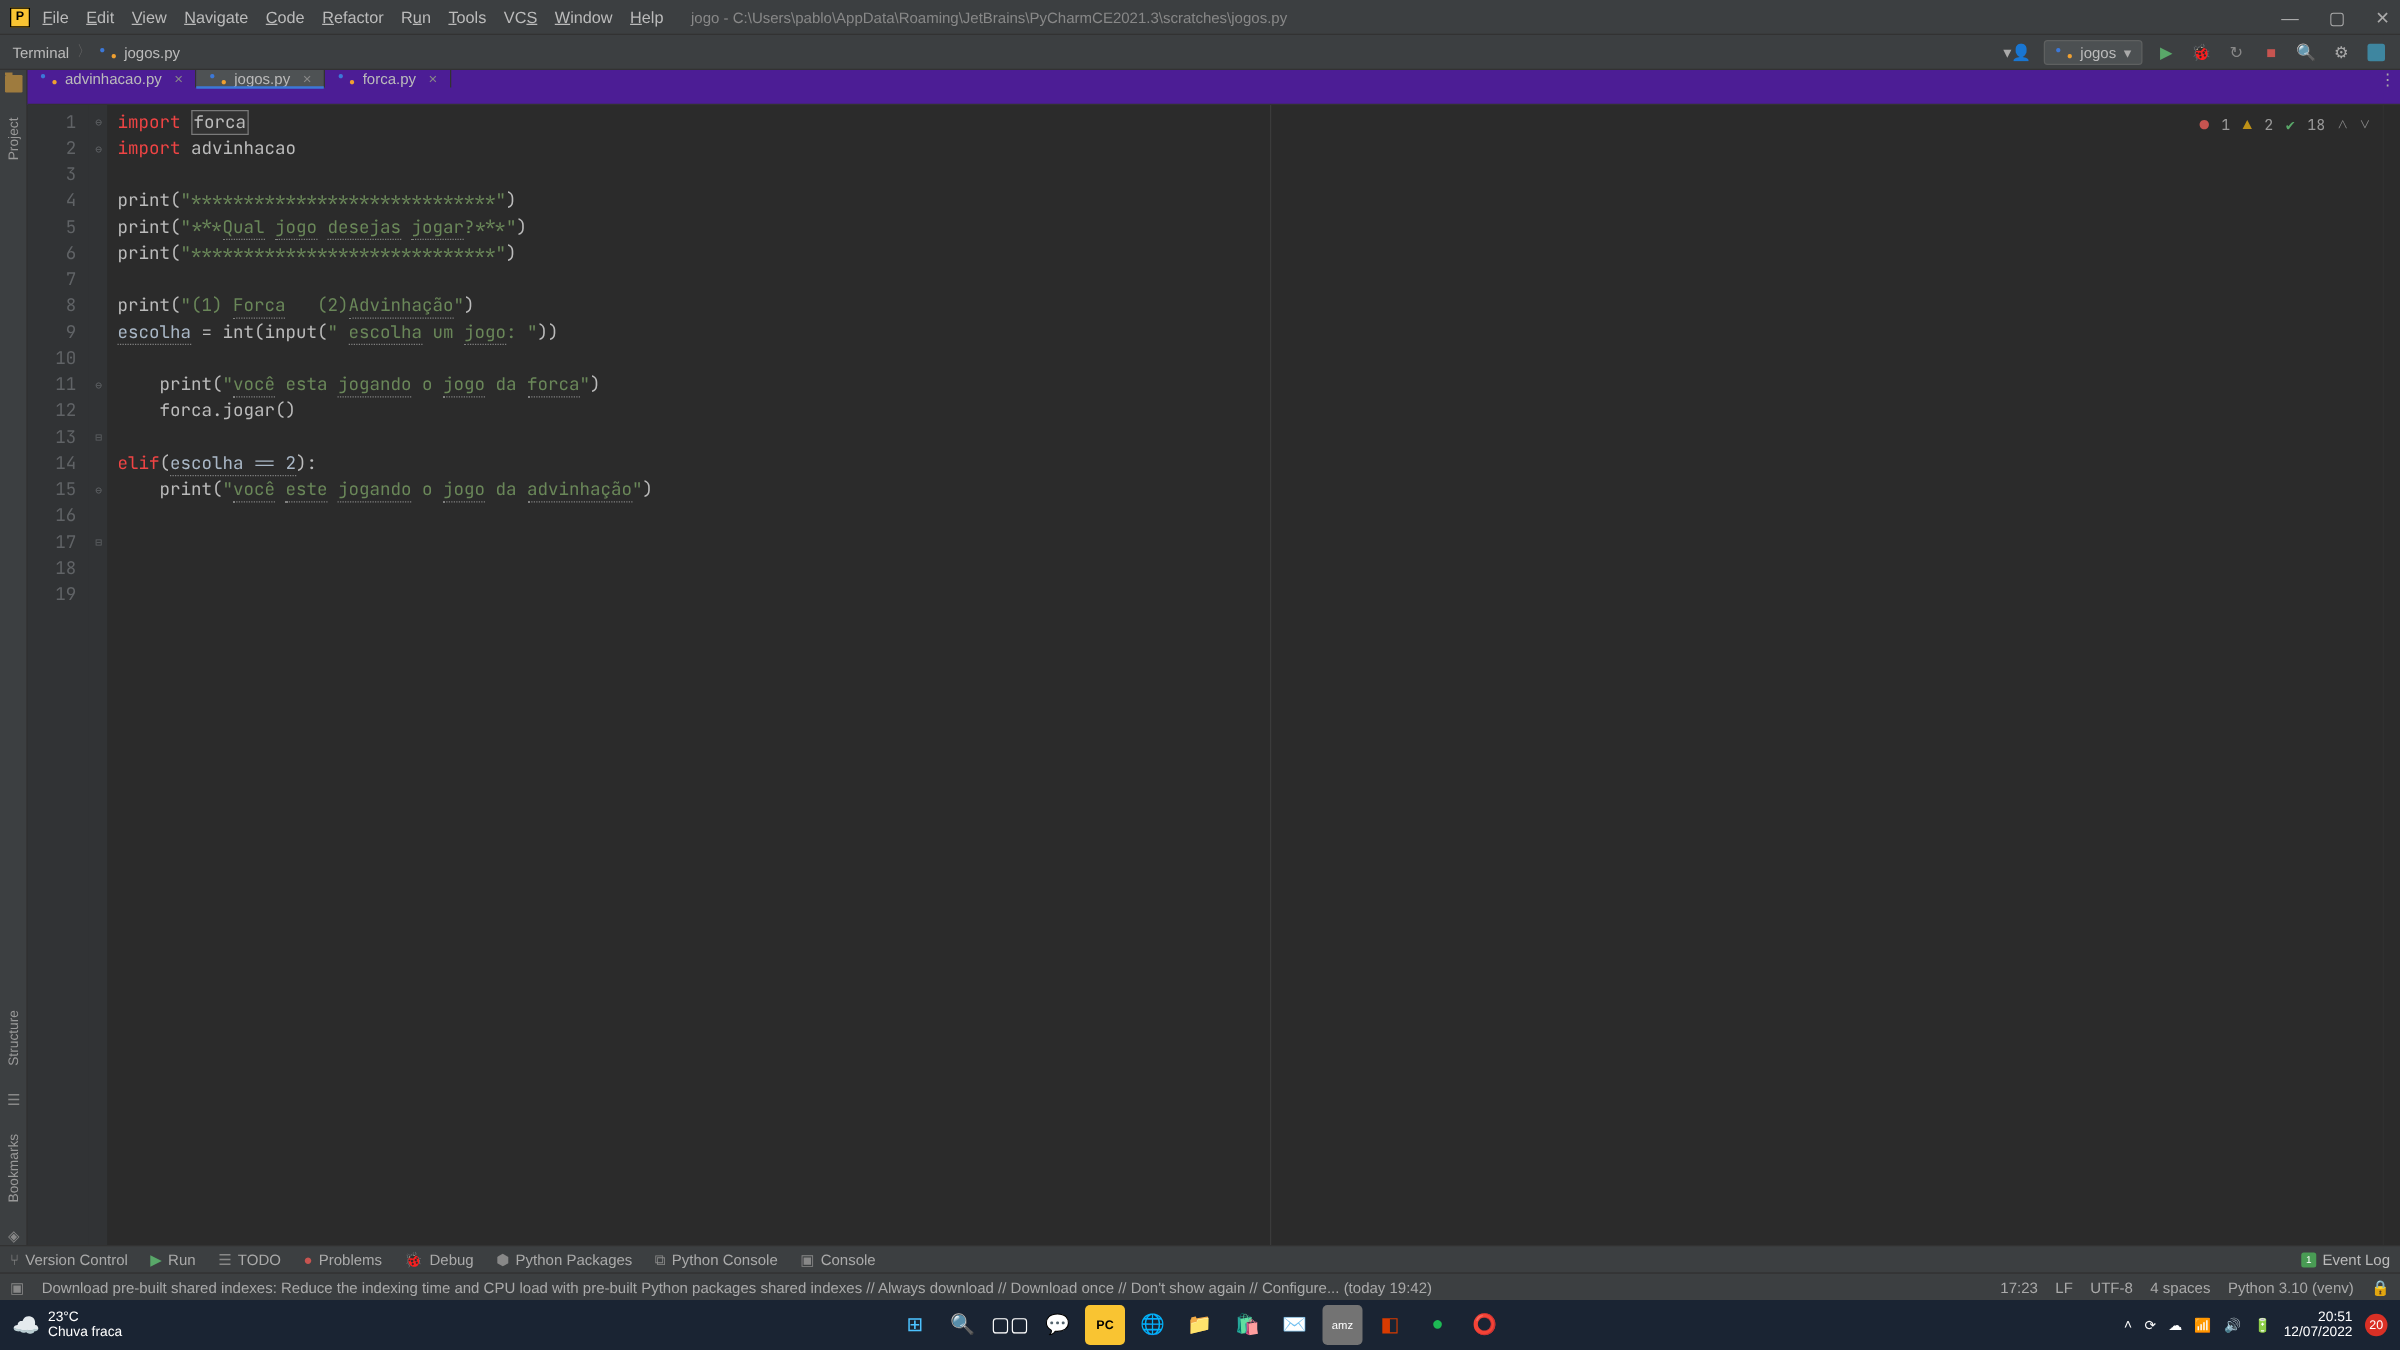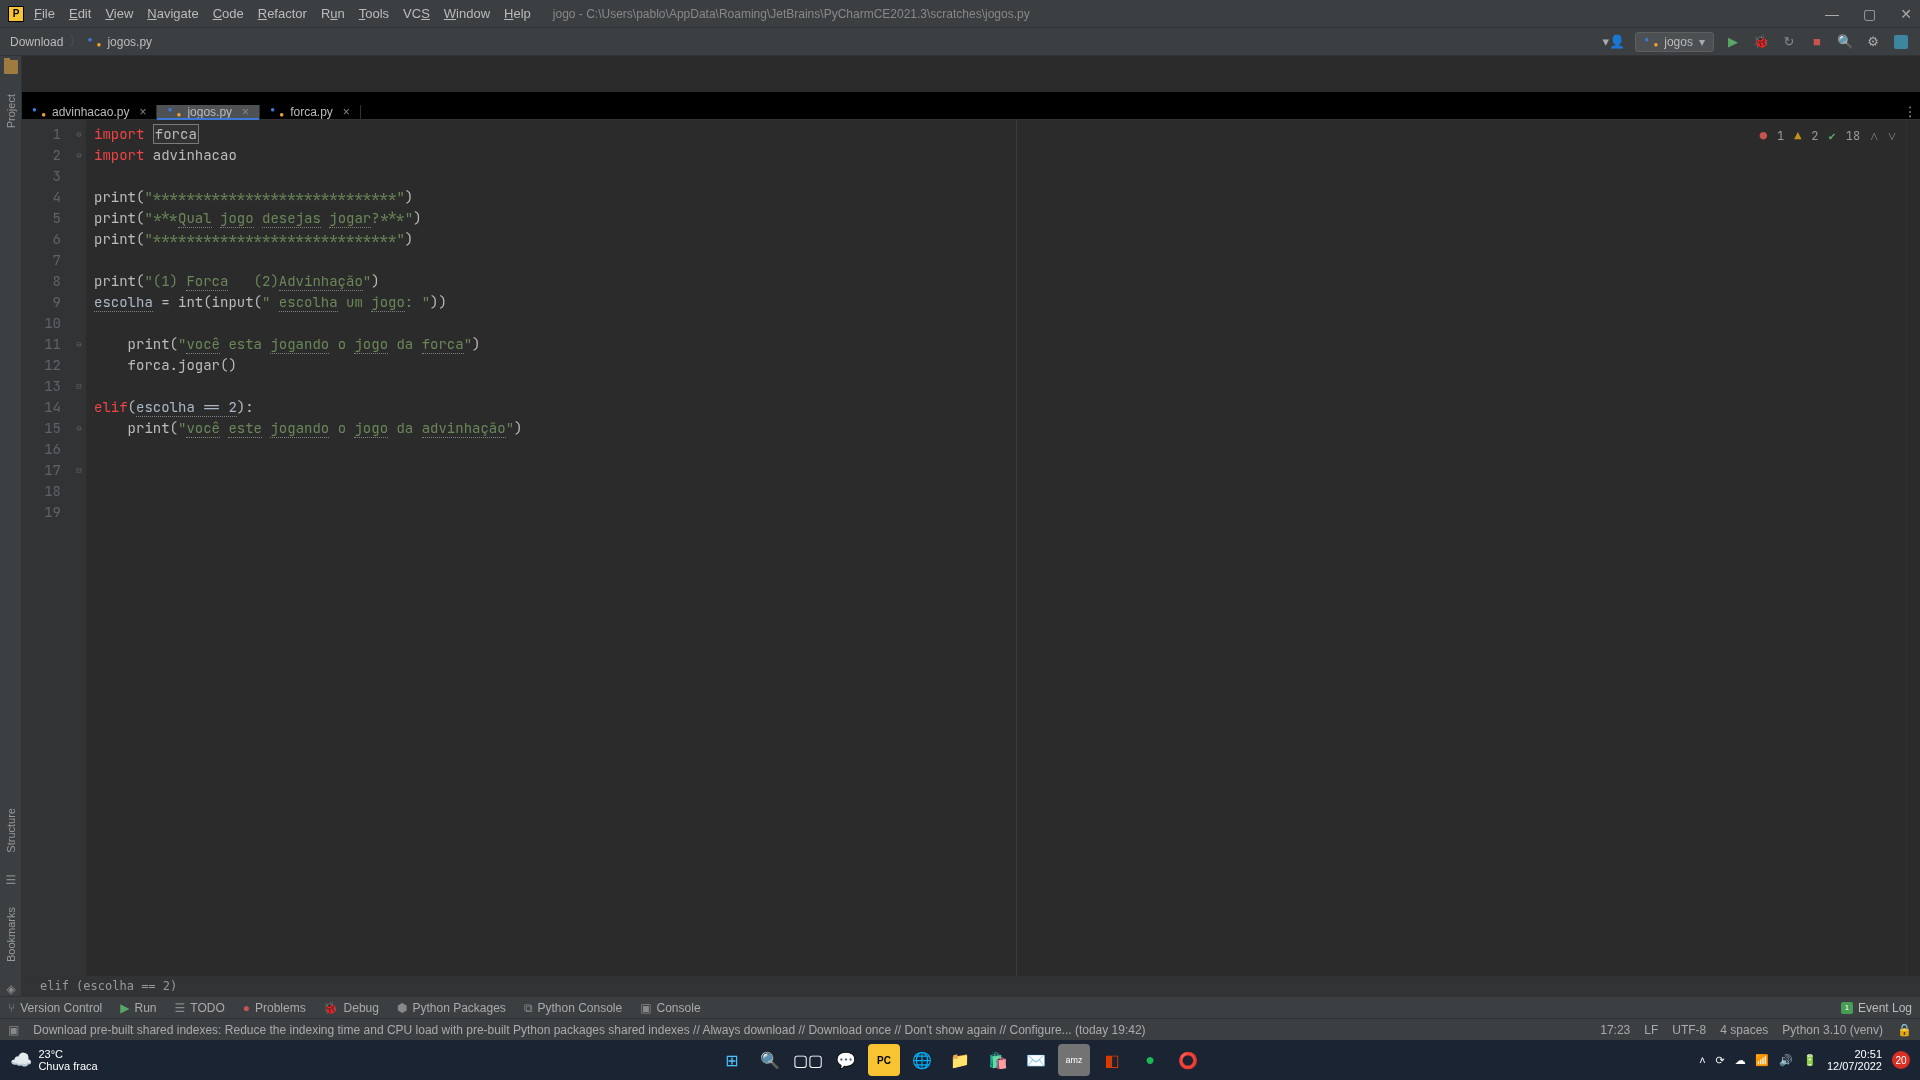--- a/index.html
+++ b/index.html
@@ -85,25 +85,24 @@
   padding-top: 4px;
   gap: 20px;
 }
 .v-label { writing-mode: vertical-rl; transform: rotate(180deg); font-size: 11px; color: #999; }
 .folder-icon-sm { width:14px; height:14px; background:#9e7b3e; border-radius:1px; position:relative; }
 .folder-icon-sm::before { content:""; position:absolute; top:-2px; left:0; width:6px; height:2px; background:#9e7b3e; }
 
 .editor-area { flex: 1; display: flex; flex-direction: column; background: #2b2b2b; }
 .tabs {
   height: 28px;
-  background: #000000;
-  display: flex;
-  align-items: flex-end;
+  background: #4c1d95;
+  display: flex;
+  align-items: flex-start;
   border-bottom: 1px solid #323232;
-  margin-top: 36px;
 }
 .tab {
   display: flex;
   align-items: center;
   gap: 6px;
   padding: 0 10px;
   font-size: 12px;
   color: #bbb;
   border-right: 1px solid #323232;
   position: relative;
@@ -233,21 +232,21 @@
   <div class="title-path">jogo - C:\Users\pablo\AppData\Roaming\JetBrains\PyCharmCE2021.3\scratches\jogos.py</div>
   <div class="win-controls">
     <span>—</span>
     <span>▢</span>
     <span>✕</span>
   </div>
 </div>
 
 <div class="navbar">
   <div class="breadcrumb">
-    <span>Download</span>
+    <span>Terminal</span>
     <span class="sep">〉</span>
     <span class="py-icon-sm"></span>
     <span>jogos.py</span>
   </div>
   <div class="nav-right">
     <span style="color:#aaa">▾👤</span>
     <div class="run-config">
       <span class="py-icon-sm"></span>
       <span>jogos</span>
       <span style="color:#aaa">▾</span>
@@ -359,23 +358,20 @@
           <div class="line">    forca.jogar()</div>
           <div class="line"></div>
           <div class="line"><span class="kw">elif</span>(<span class="typo" style="color:#a9b7c6">escolha == 2</span>):</div>
           <div class="line">    print(<span class="str">"<span class="typo">você</span> <span class="typo">este</span> <span class="typo">jogando</span> o <span class="typo">jogo</span> da <span class="typo">advinhação</span>"</span>)</div>
           <div class="line"></div>
           <div class="line"></div>
         </div>
       <div class="right-gutter"></div>
     </div>
 
-    <div class="context-bar">
-      <span>elif (escolha == 2)</span>
-    </div>
   </div>
 </div>
 
 <div class="left-gutter-bottom">
   <div class="v-label">Structure</div>
   <div style="color:#888;font-size:12px">☰</div>
   <div class="v-label">Bookmarks</div>
   <div style="color:#888;font-size:12px">◈</div>
 </div>
 

